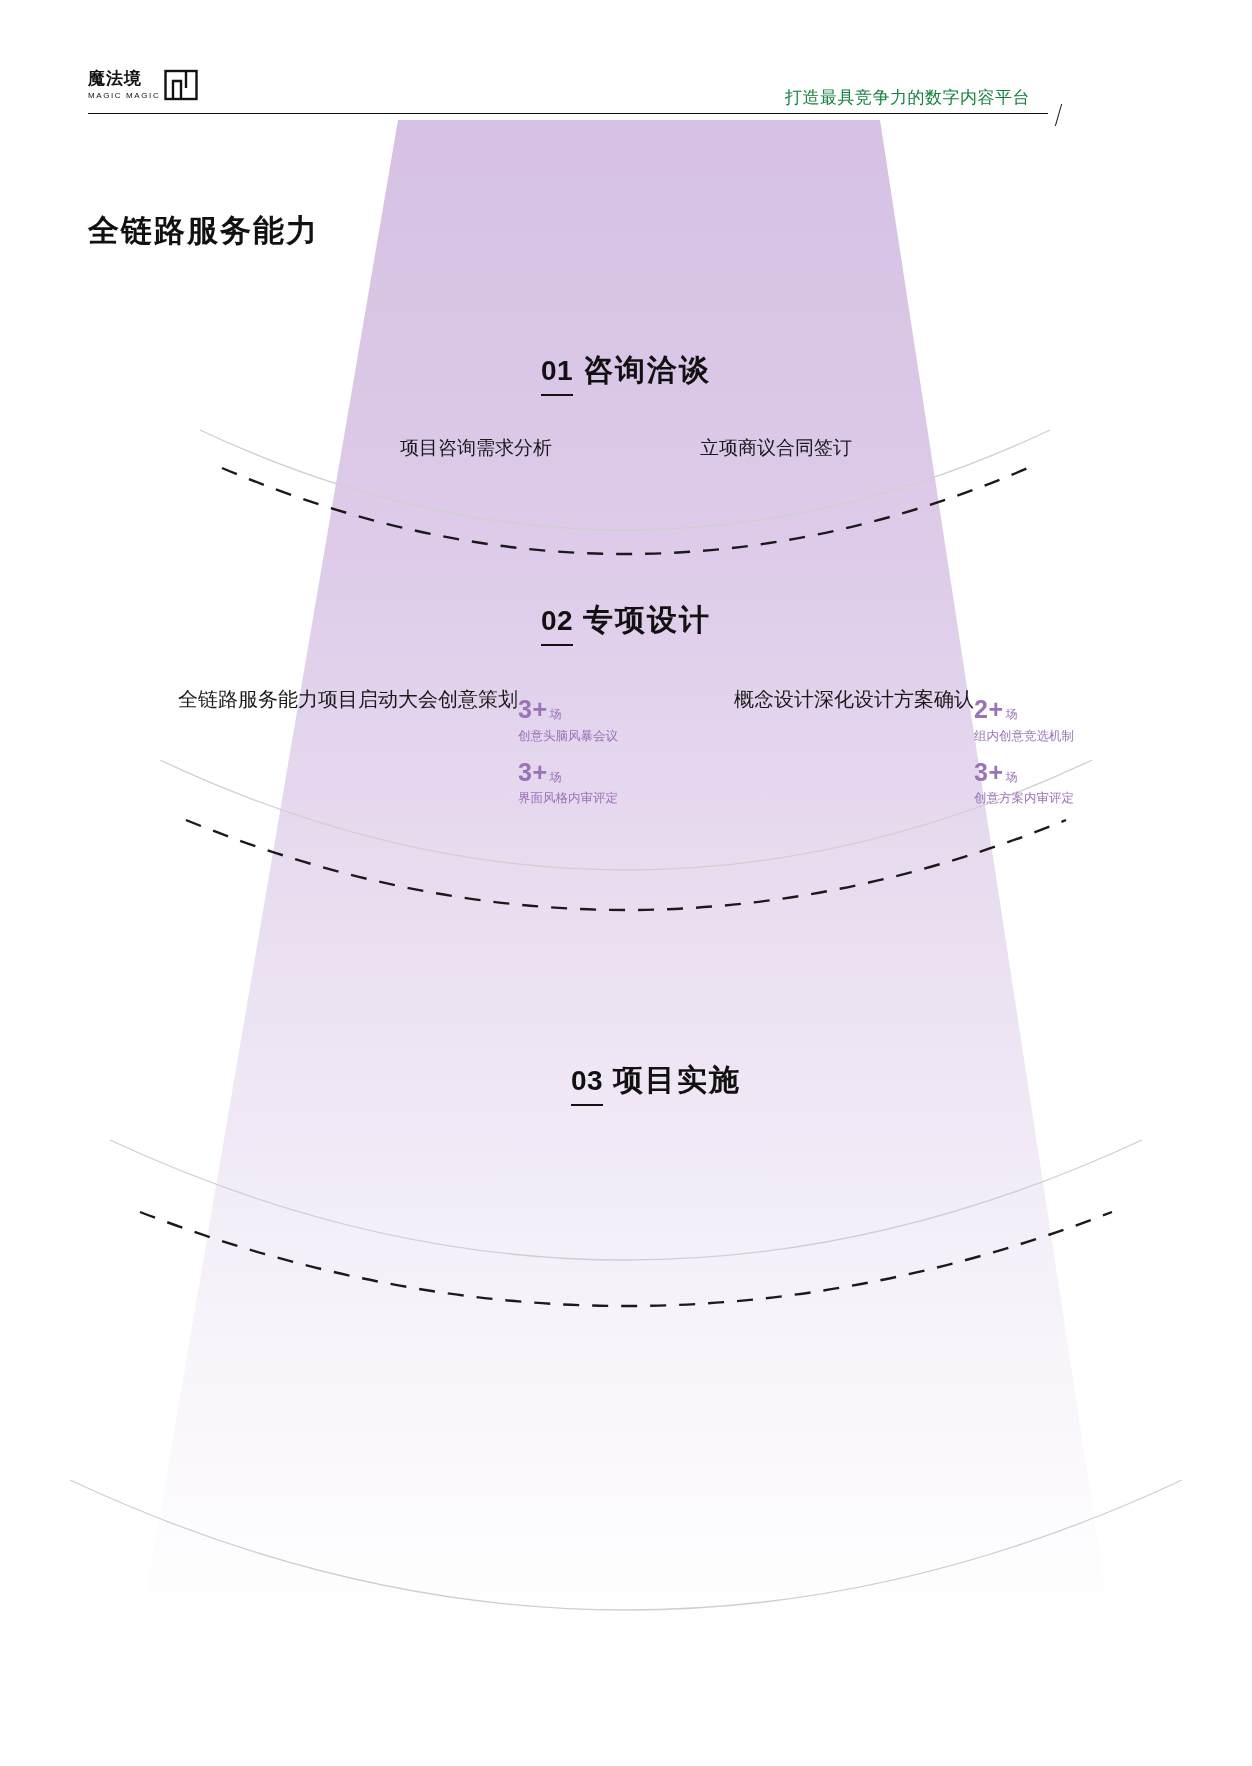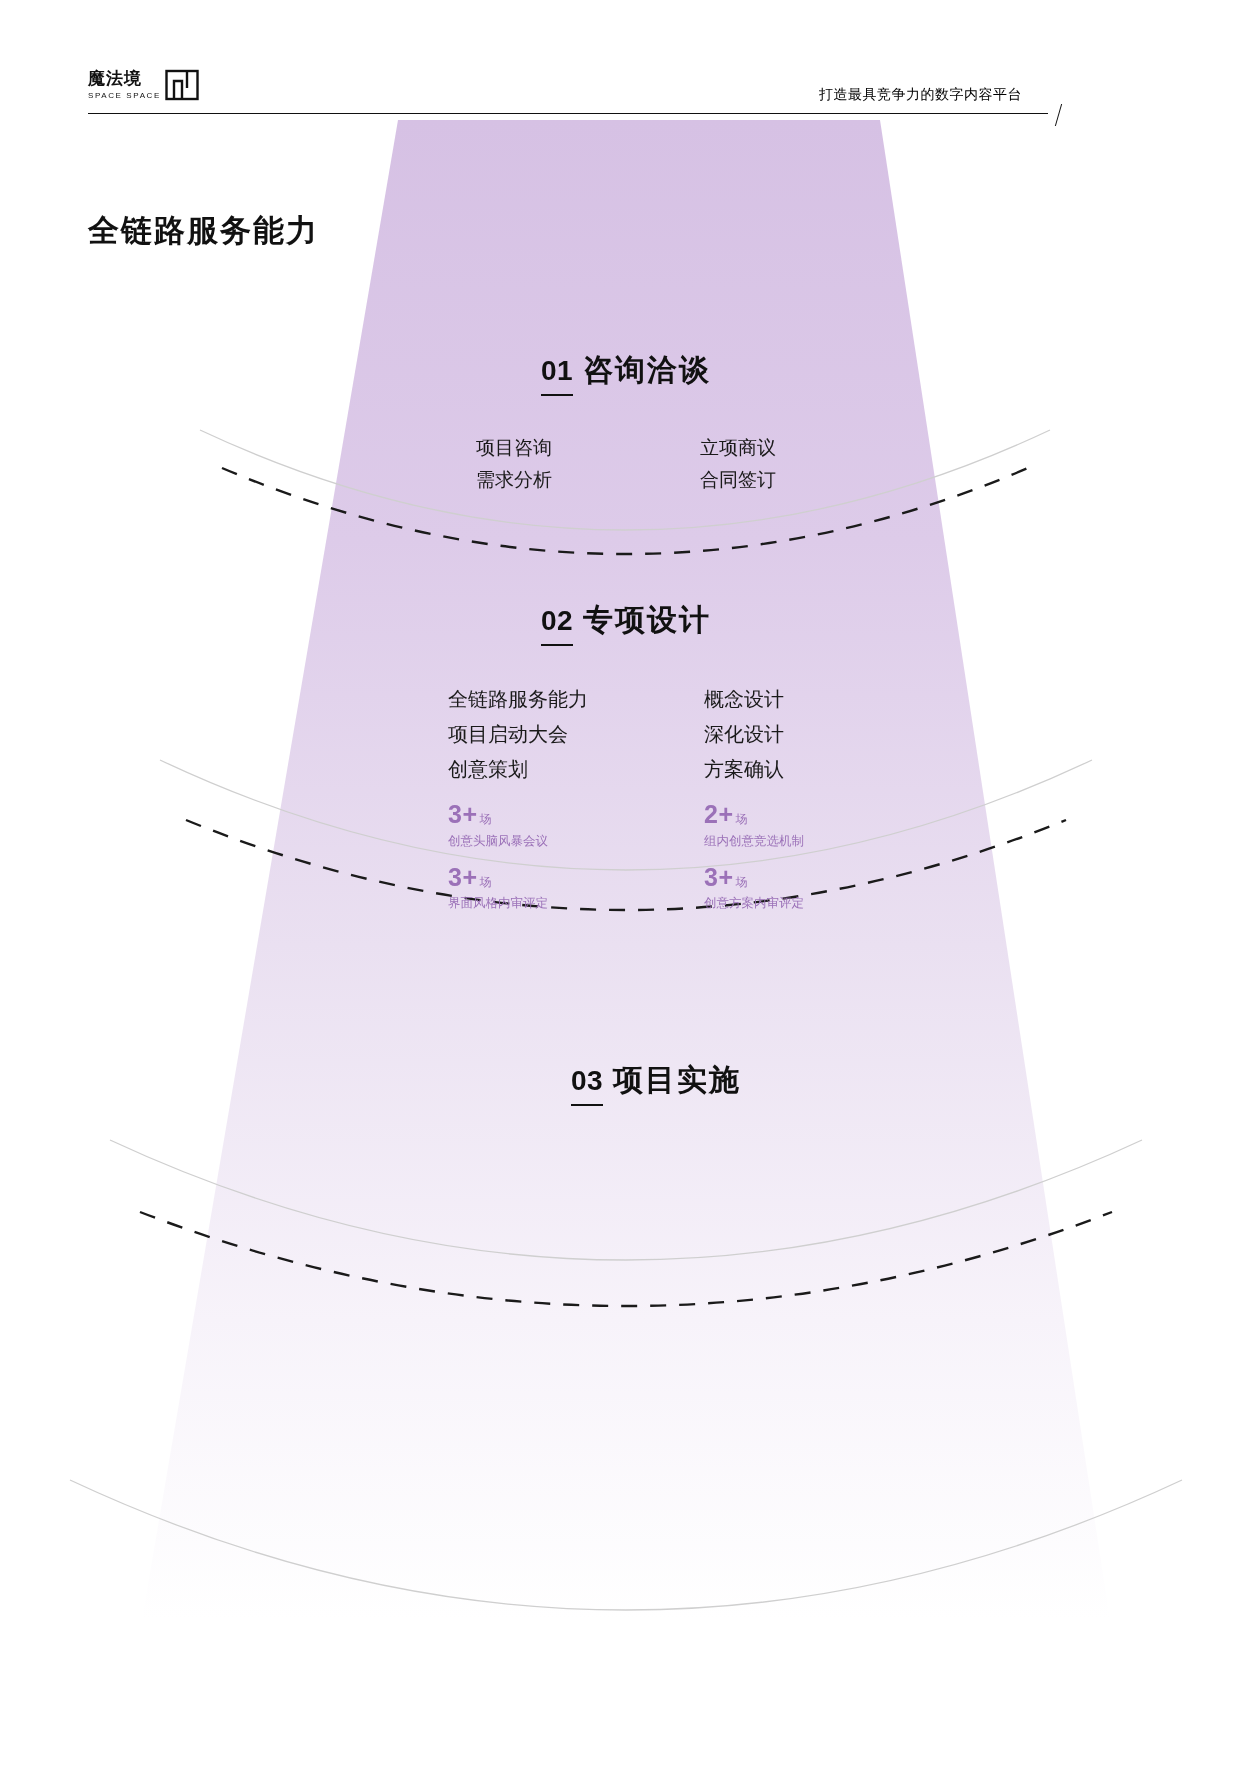--- a/index.html
+++ b/index.html
@@ -71,24 +71,24 @@
   }
   .logo-mark {
     position: relative;
     width: 34px;
     height: 34px;
     margin-bottom: -2px;
   }
   .logo-mark svg { display: block; }
   .header-tagline {
     position: absolute;
-    right: 230px;
+    right: 222px;
     top: 86px;
-    font-size: 14px;
-    color: #000000;
+    font-size: 17px;
+    color: #15803d;
     letter-spacing: 0.5px;
     white-space: nowrap;
   }
 
   
   .page-title {
     position: absolute;
     left: 88px;
     top: 210px;
     font-size: 31px;
@@ -143,21 +143,21 @@
     letter-spacing: 2px;
     color: #111;
   }
 
   .cols {
     display: flex;
     justify-content: center;
   }
   .col {
     display: flex;
-    flex-direction: column;
+    flex-direction: row;
   }
   .item {
     font-size: 19px;
     color: #1a1a1a;
     line-height: 1.65;
     white-space: nowrap;
   }
 
   
   .s1 { top: 350px; }
@@ -240,21 +240,21 @@
 
 <div id="page">
 
   <div class="header">
     <div class="header-rule"></div>
     <div class="header-rule-tail"></div>
 
     <div class="logo">
       <div class="logo-text">
         <div class="logo-cn">魔法境</div>
-        <div class="logo-en">SPACE SPACE</div>
+        <div class="logo-en">MAGIC MAGIC</div>
       </div>
       <div class="logo-mark">
         <svg width="34" height="34" viewBox="0 0 34 34">
           <rect x="1.5" y="3" width="31" height="28" fill="none" stroke="#111" stroke-width="2.4"></rect>
           <path d="M9 31 L9 13 L17 13 L17 31" fill="none" stroke="#111" stroke-width="2.4"></path>
           <path d="M22 3 L22 20" fill="none" stroke="#111" stroke-width="2.4"></path>
         </svg>
       </div>
     </div>
 

